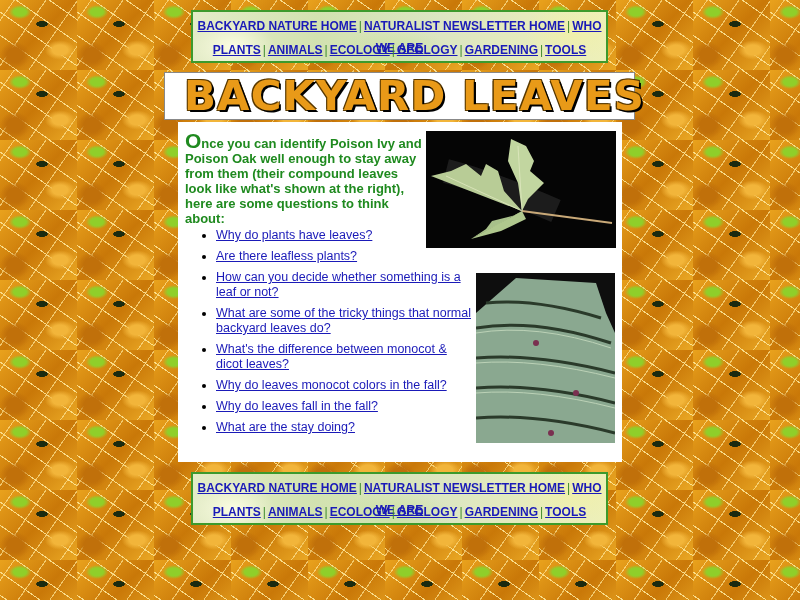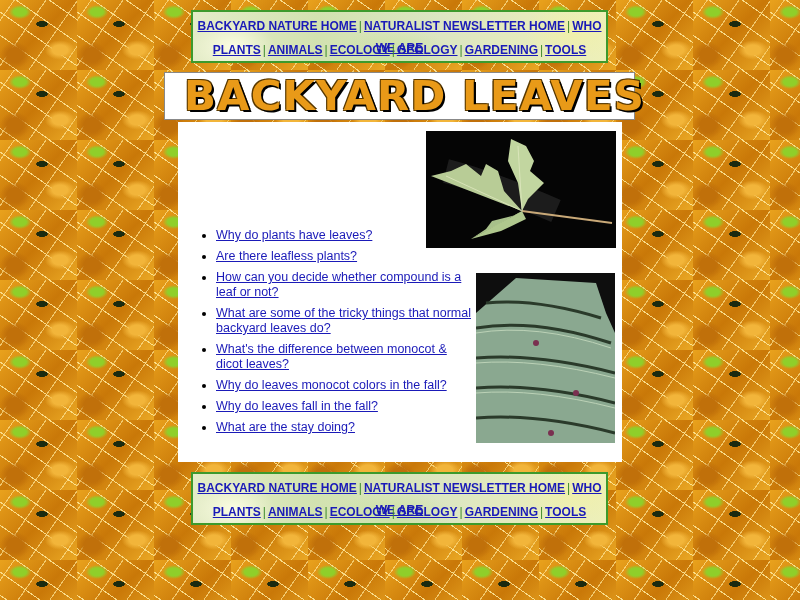--- a/index.html
+++ b/index.html
@@ -84,20 +84,21 @@
   <div class="navrow">
     <a href="#">PLANTS</a><span class="sep">|</span><a href="#">ANIMALS</a><span class="sep">|</span><a href="#">ECOLOGY</a><span class="sep">|</span><a href="#">GEOLOGY</a><span class="sep">|</span><a href="#">GARDENING</a><span class="sep">|</span><a href="#">TOOLS</a>
   </div>
 </div>
 
 <div class="banner">
   <span class="banner-text">BACKYARD LEAVES</span>
 </div>
 
 <div class="content">
+  <div class="intro"><span class="drop">O</span><span>nce you can identify Poison Ivy and Poison Oak well enough to stay away from them (their compound leaves look like what's shown at the right), here are some questions to think about:</span></div>
 
   <div class="img-ivy">
     <svg width="190" height="117" viewBox="0 0 190 117">
       <rect width="190" height="117" fill="#050505"></rect>
       <path d="M20 40 Q60 50 130 80" stroke="#333" stroke-width="24" fill="none" opacity="0.5"></path>
       <line x1="96" y1="80" x2="186" y2="92" stroke="#c9a978" stroke-width="2"></line>
       <path d="M96 80 L5 45 L25 40 L40 33 L55 45 L60 33 L72 40 L78 60 Z" fill="#b8cc96"></path>
       <path d="M96 80 L92 52 L82 30 L85 8 L100 15 L108 30 L104 40 L118 52 L102 68 Z" fill="#c2d6a0"></path>
       <path d="M96 80 L70 95 L45 108 L60 98 L66 90 L90 84 Z" fill="#a8c08a"></path>
       <path d="M96 80 L45 108 L75 100 L100 88 Z" fill="#b0c88e"></path>
@@ -124,21 +125,21 @@
       </g>
       <circle cx="60" cy="70" r="3" fill="#7a3050"></circle>
       <circle cx="100" cy="120" r="3" fill="#7a3050"></circle>
       <circle cx="75" cy="160" r="3" fill="#7a3050"></circle>
     </svg>
   </div>
 
   <ul class="questions">
     <li><a href="#">Why do plants have leaves?</a></li>
     <li><a href="#">Are there leafless plants?</a></li>
-    <li><a href="#">How can you decide whether compound is a leaf or not?</a></li>
+    <li><a href="#">How can you decide whether something is a leaf or not?</a></li>
     <li><a href="#">What are some of the tricky things that normal backyard leaves do?</a></li>
     <li><a href="#">What's the difference between monocot &amp; dicot leaves?</a></li>
     <li><a href="#">Why do leaves monocot colors in the fall?</a></li>
     <li><a href="#">Why do leaves fall in the fall?</a></li>
     <li><a href="#">What are the stay doing?</a></li>
   </ul>
 </div>
 
 <div class="navbox bottom">
   <div class="navrow">

